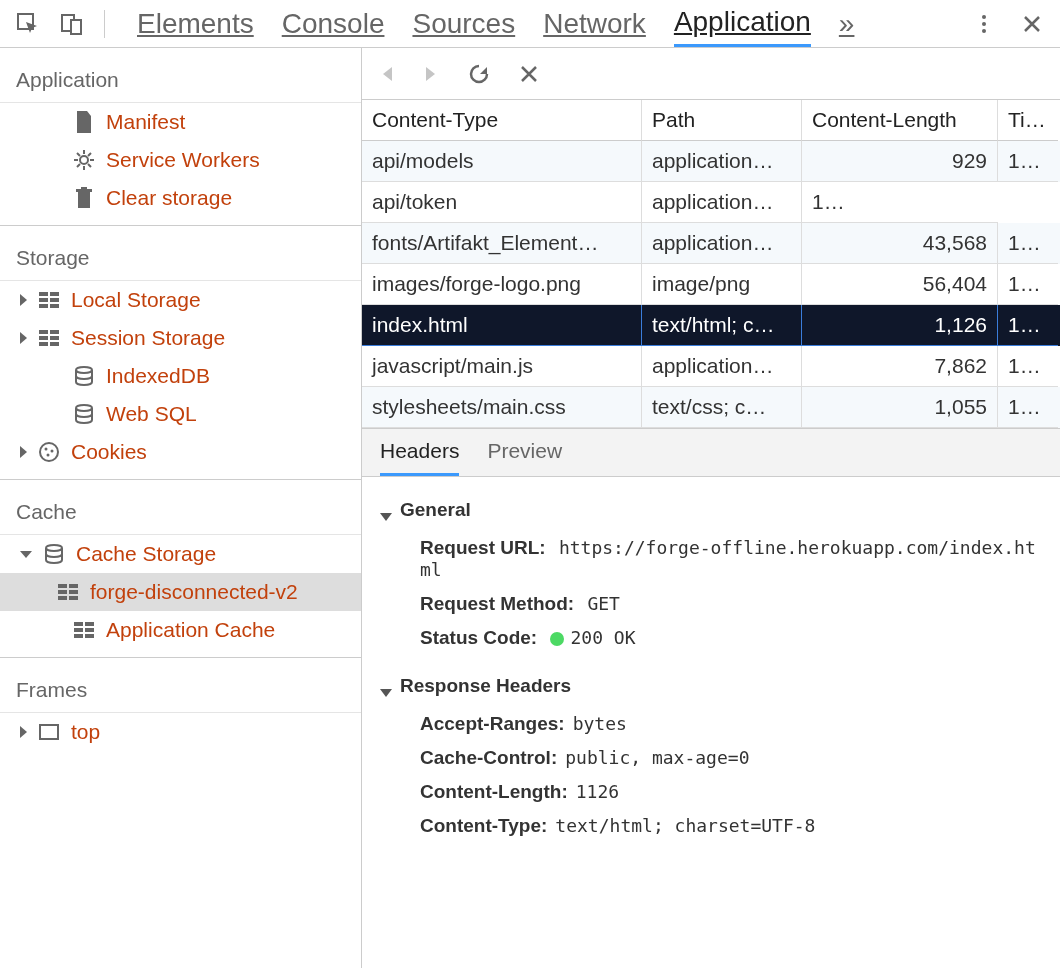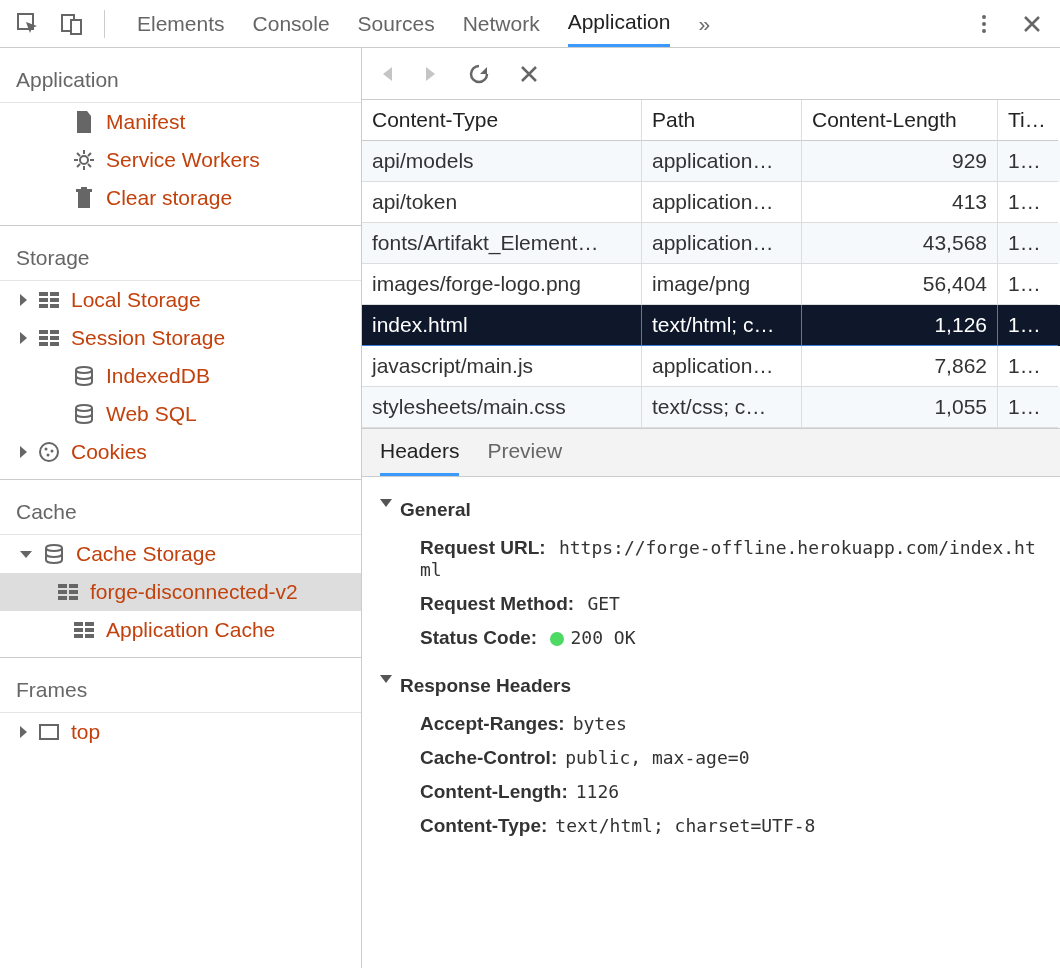--- a/index.html
+++ b/index.html
@@ -30,26 +30,27 @@
 }
 .tabbar .tabs {
   display: flex;
   gap: 28px;
   margin-left: 20px;
   flex: 1;
   height: 100%;
   align-items: center;
 }
 .tabbar .tab {
-  font-size: 21px;
+  font-size: 28px;
   color: #666;
   height: 100%;
   display: flex;
   align-items: center;
   cursor: pointer;
+  text-decoration: underline;
 }
 .tabbar .tab.active {
   color: #222;
   border-bottom: 3px solid #3b99fc;
 }
 .tabbar .right-icons { display: flex; gap: 8px; margin-left: auto; }
 
 
 .main { display: flex; flex: 1; min-height: 0; }
 
@@ -149,21 +150,21 @@
 .detail-tab.active {
   color: #222;
   border-bottom: 3px solid #3b99fc;
 }
 
 
 .detail-body { flex: 1; overflow-y: auto; padding: 12px 18px; font-size: 19px; }
 .detail-section-title {
   font-weight: 600;
   margin: 10px 0 10px 0;
-  display: flex; align-items: flex-start; gap: 8px;
+  display: flex; align-items: flex-end; gap: 8px;
 }
 .detail-section-title .arrow {
   width: 0; height: 0;
   border-left: 6px solid transparent;
   border-right: 6px solid transparent;
   border-top: 8px solid #555;
 }
 .detail-kv { padding: 6px 0 6px 40px; }
 .detail-kv .k { font-weight: 700; }
 .detail-kv .v { font-family: Menlo, monospace; font-size: 18px; margin-left: 8px; word-break: break-all; }
@@ -411,21 +412,20 @@
         <div id="table-body">
             <div class="table-row">
               <div class="td">api/models</div>
               <div class="td">application…</div>
               <div class="td num">929</div>
               <div class="td last-col">1…</div>
             </div>
             <div class="table-row">
               <div class="td">api/token</div>
               <div class="td">application…</div>
-              <div class="td num">413</div>
               <div class="td last-col">1…</div>
             </div>
             <div class="table-row">
               <div class="td">fonts/Artifakt_Element…</div>
               <div class="td">application…</div>
               <div class="td num">43,568</div>
               <div class="td last-col">1…</div>
             </div>
             <div class="table-row">
               <div class="td">images/forge-logo.png</div>

